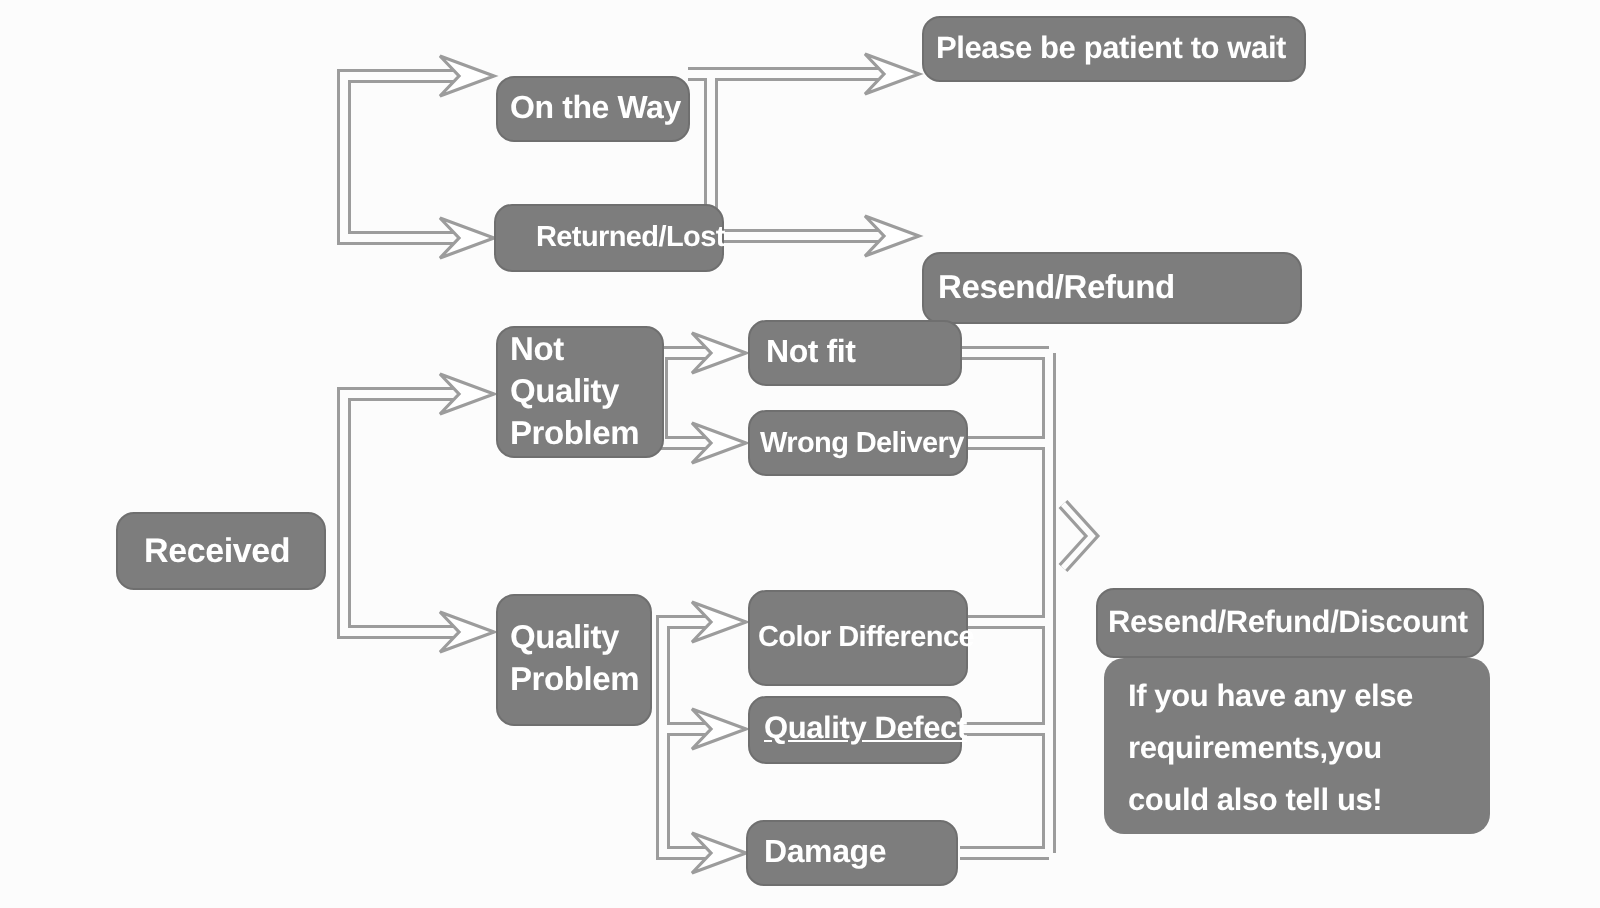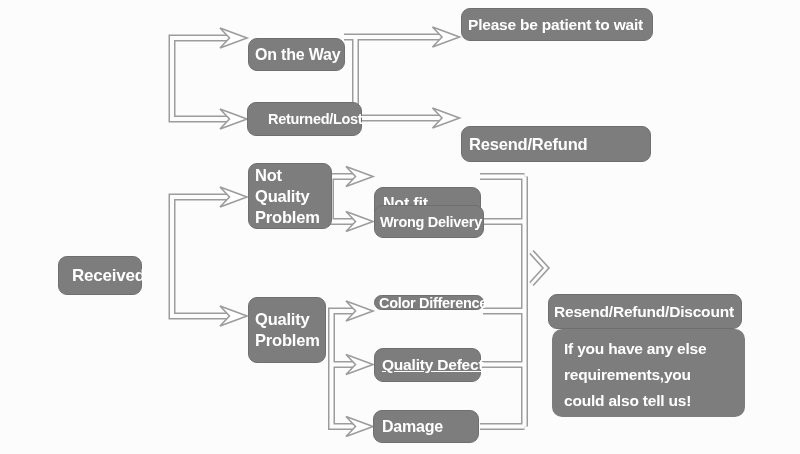--- a/index.html
+++ b/index.html
@@ -102,31 +102,31 @@
 
 
   <div class="node" style="left:248px;top:38px;width:97px;height:33px;padding-left:6px;">On the Way</div>
 
   <div class="node small" style="left:247px;top:102px;width:115px;height:34px;padding-left:20px;">Returned/Lost</div>
 
   <div class="node" style="left:461px;top:8px;width:192px;height:33px;font-size:15.5px;padding-left:6px;">Please be patient to wait</div>
 
   <div class="node" style="left:461px;top:100px;width:190px;height:36px;font-size:16.5px;padding-left:7px;margin-top:26px;">Resend/Refund</div>
 
-  <div class="node" style="left:58px;top:256px;width:84px;height:39px;font-size:17px;padding-left:13px;">Received</div>
+  <div class="node" style="left:58px;top:256px;width:105px;height:39px;font-size:17px;padding-left:13px;">Received</div>
 
   <div class="node multi" style="left:248px;top:163px;width:84px;height:66px;padding-left:6px;">Not Quality Problem</div>
 
   <div class="node multi" style="left:248px;top:297px;width:78px;height:66px;padding-left:6px;">Quality Problem</div>
 
-  <div class="node" style="left:374px;top:160px;width:107px;height:33px;padding-left:8px;margin-top:27px;">Not fit</div>
+  <div class="node" style="left:374px;top:160px;width:107px;height:33px;padding-left:8px;">Not fit</div>
 
   <div class="node small" style="left:374px;top:205px;width:110px;height:33px;padding-left:5px;">Wrong Delivery</div>
 
-  <div class="node small" style="left:374px;top:295px;width:110px;height:15px;padding-left:4px;">Color Difference</div>
+  <div class="node small" style="left:374px;top:295px;width:110px;height:48px;padding-left:4px;">Color Difference</div>
 
   <div class="node" style="left:374px;top:348px;width:107px;height:34px;font-size:15.5px;padding-left:7px;text-decoration:underline;">Quality Defect</div>
 
   <div class="node" style="left:373px;top:410px;width:106px;height:33px;padding-left:8px;">Damage</div>
 
   <div class="node" style="left:548px;top:250px;width:194px;height:35px;font-size:15.5px;padding-left:5px;margin-top:44px;">Resend/Refund/Discount</div>
 
   <div class="bubble" style="left:552px;top:329px;width:193px;height:88px;">If you have any else requirements,you could also tell us!</div>
 
 </div>

